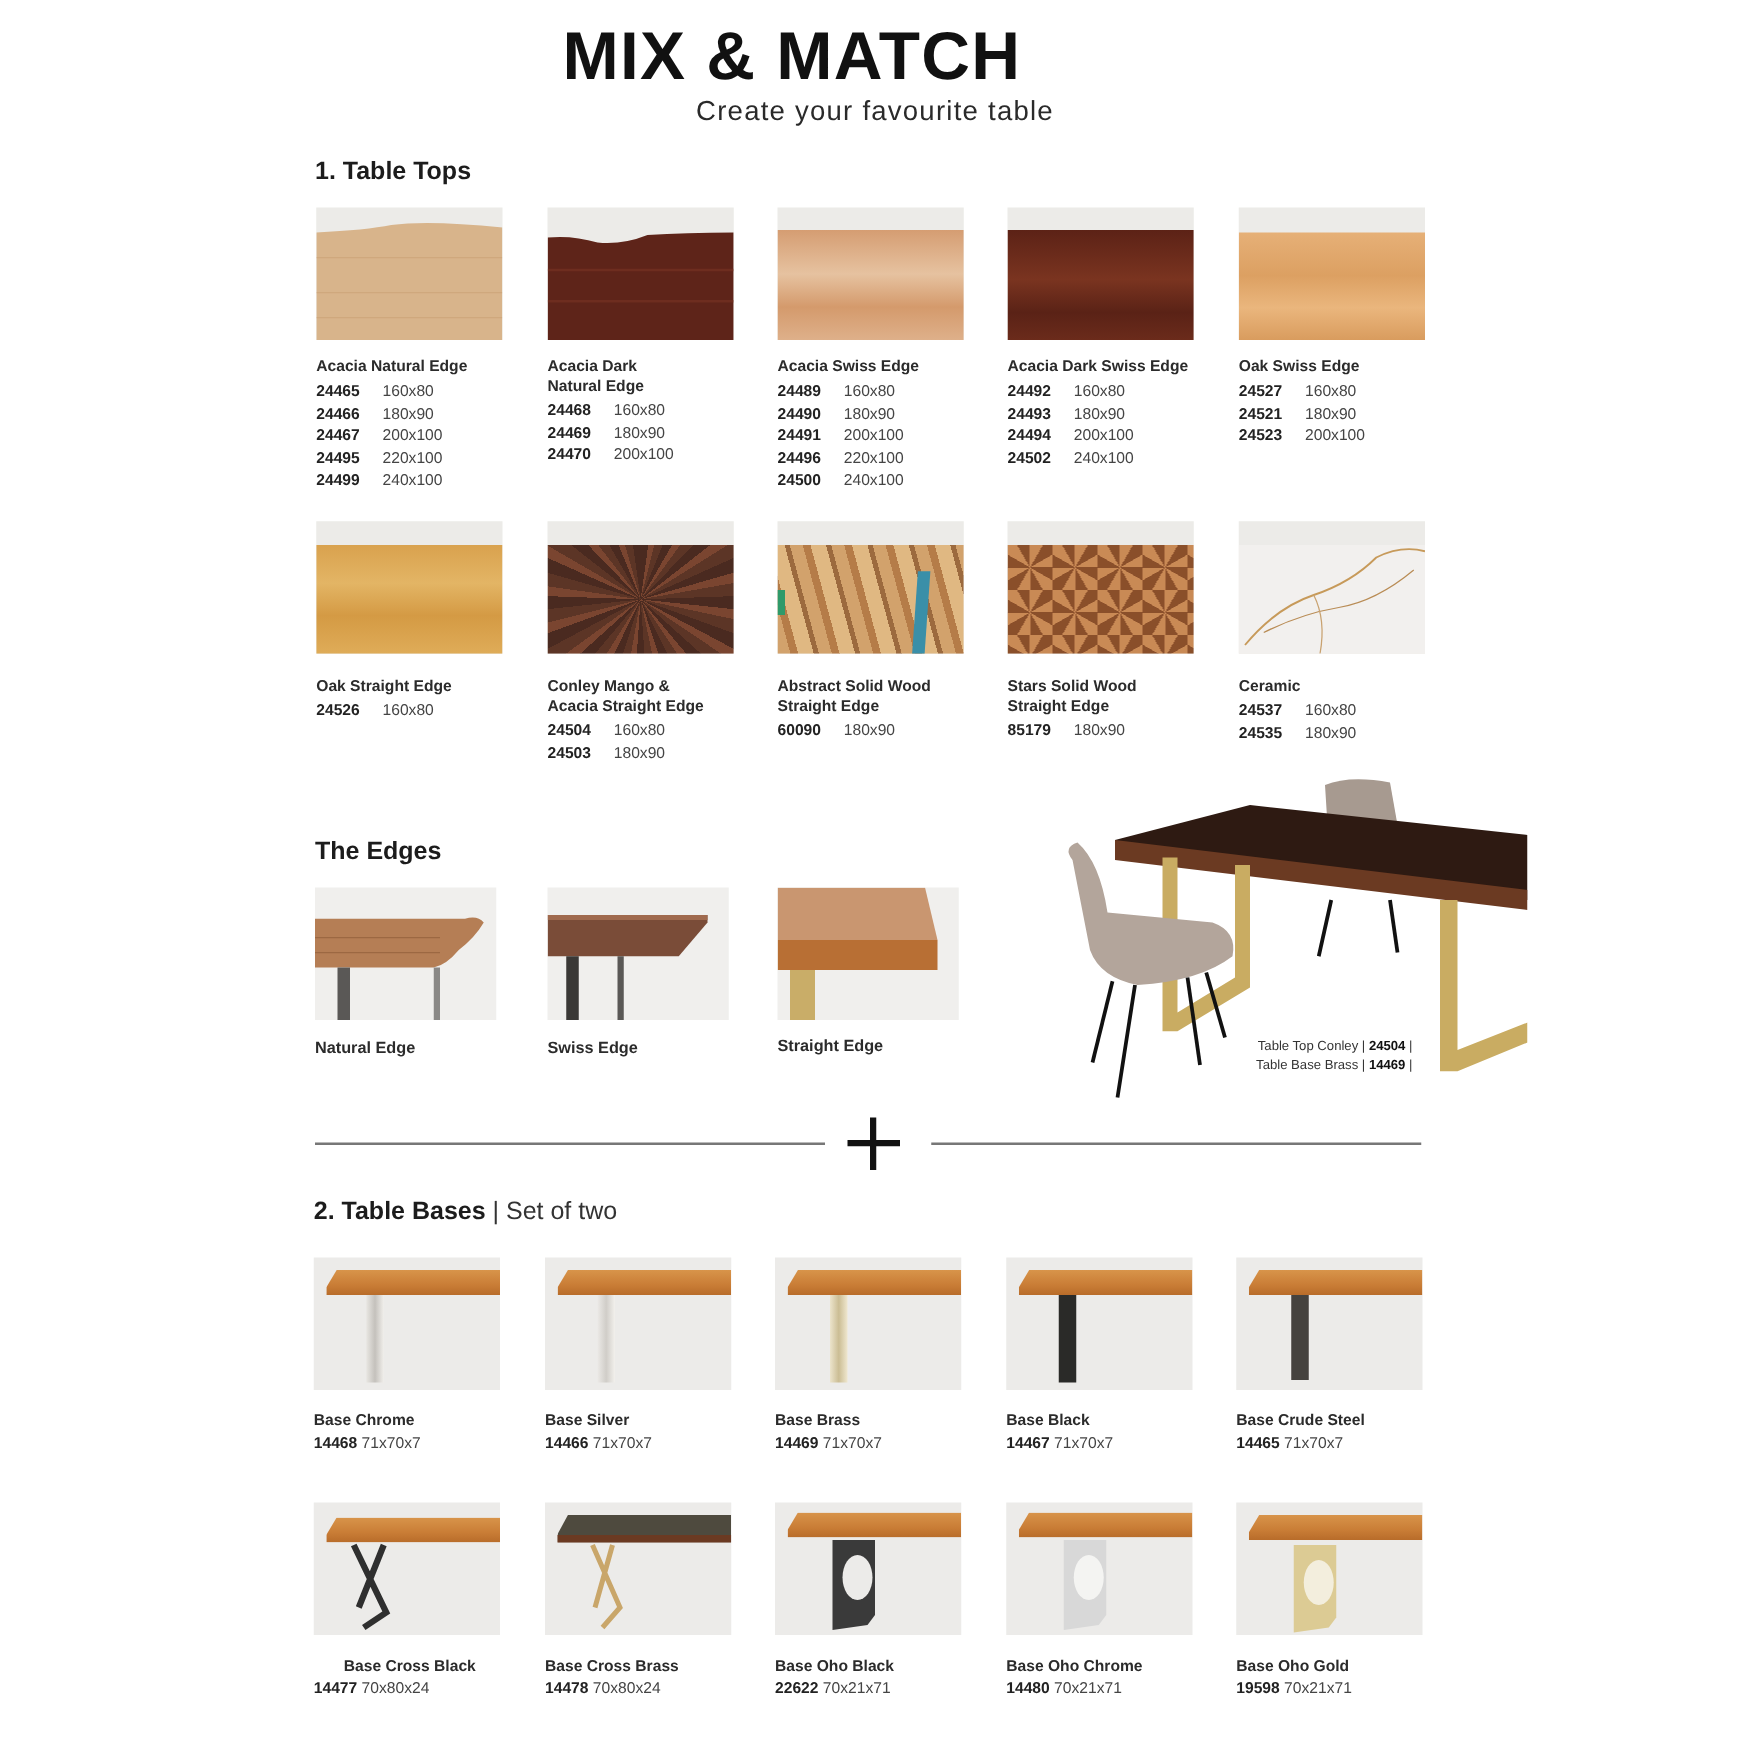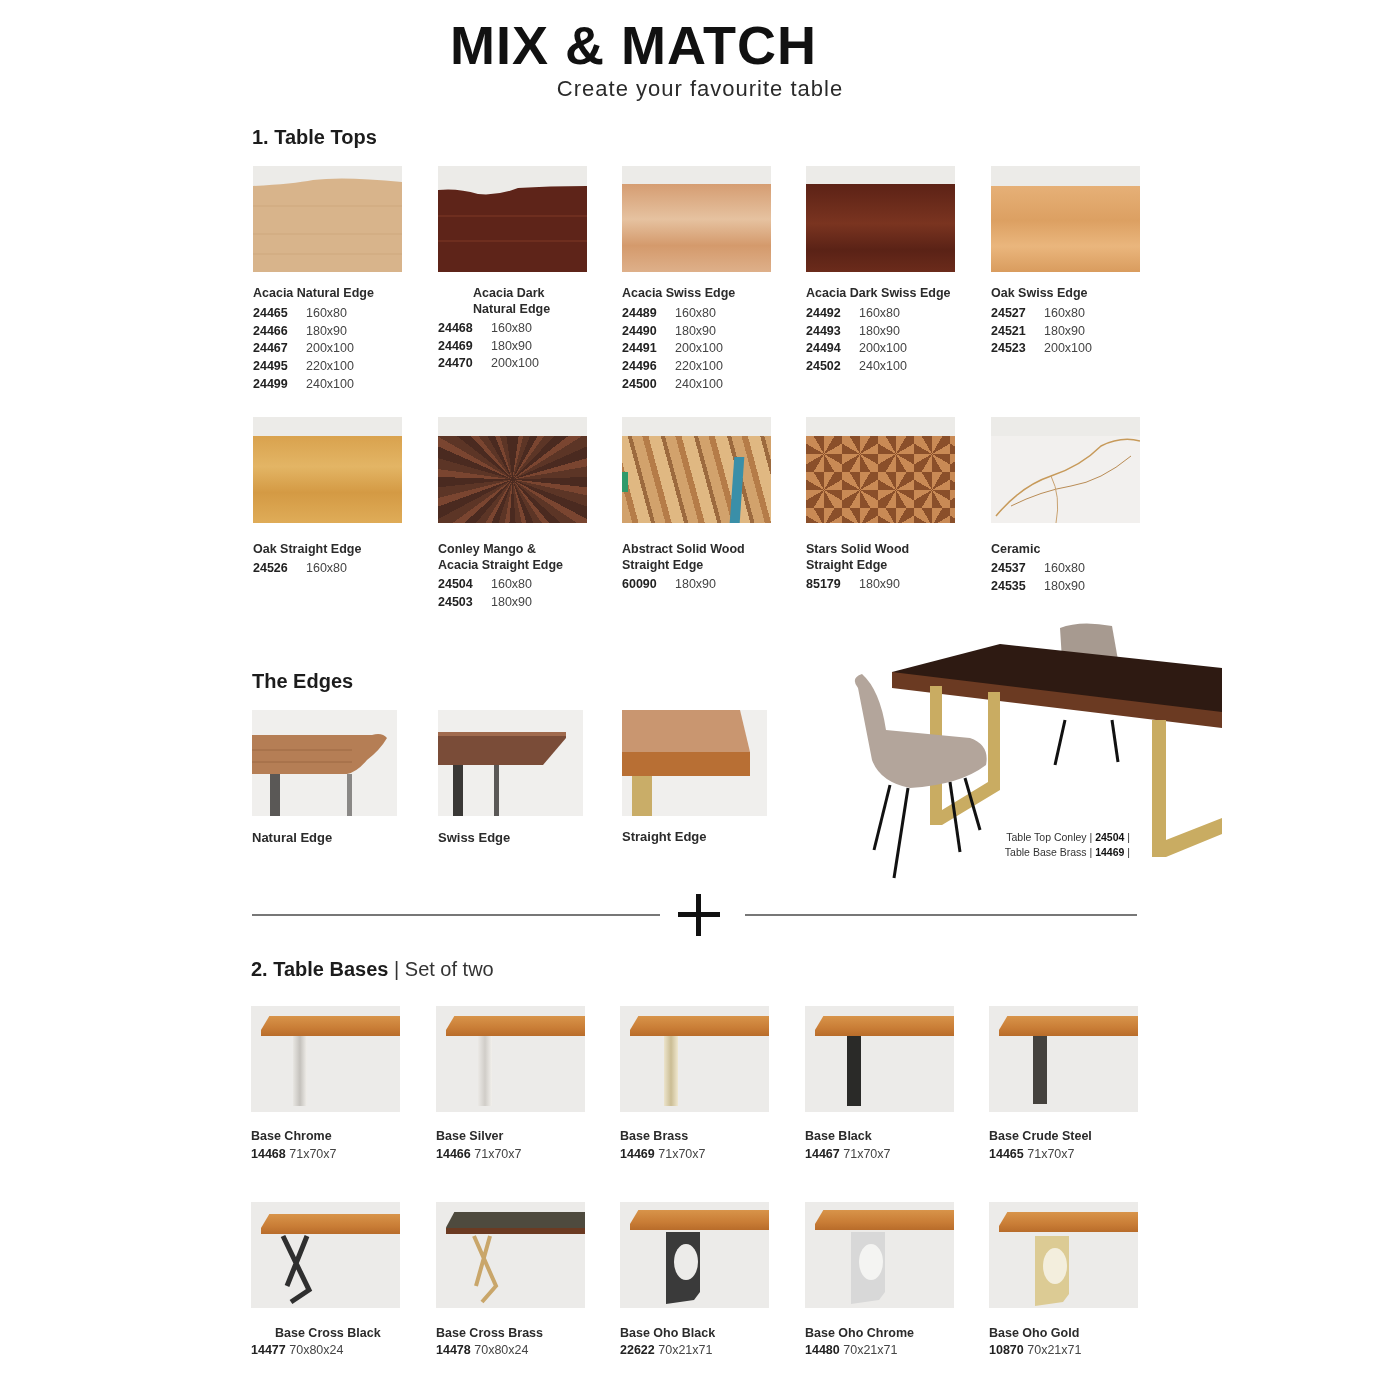--- a/index.html
+++ b/index.html
@@ -82,21 +82,21 @@
   <div class="spec-row">
       <span class="code">24495</span>
       <span class="dim">220x100</span>
     </div>
   <div class="spec-row">
       <span class="code">24499</span>
       <span class="dim">240x100</span>
     </div>
 </div>
 
-<div class="prod-name" style="left:438px; top:285px; width:110px;margin-left:35px;">Acacia Dark Natural Edge</div>
+<div class="prod-name" style="left:438px; top:285px; width:110px;">Acacia Dark Natural Edge</div>
 <div class="spec-list" style="left:438px; top:320px;">
   <div class="spec-row">
       <span class="code">24468</span>
       <span class="dim">160x80</span>
     </div>
   <div class="spec-row">
       <span class="code">24469</span>
       <span class="dim">180x90</span>
     </div>
   <div class="spec-row">
@@ -369,13 +369,13 @@
 
 <div class="base-name" style="left:251px; top:1326px;padding-left:24px;">Base Cross Black</div>
 <div class="base-spec" style="left:251px; top:1343px;"><span class="code">14477</span> <span>70x80x24</span></div>
 <div class="base-name" style="left:436px; top:1326px;">Base Cross Brass</div>
 <div class="base-spec" style="left:436px; top:1343px;"><span class="code">14478</span> <span>70x80x24</span></div>
 <div class="base-name" style="left:620px; top:1326px;">Base Oho Black</div>
 <div class="base-spec" style="left:620px; top:1343px;"><span class="code">22622</span> <span>70x21x71</span></div>
 <div class="base-name" style="left:805px; top:1326px;">Base Oho Chrome</div>
 <div class="base-spec" style="left:805px; top:1343px;"><span class="code">14480</span> <span>70x21x71</span></div>
 <div class="base-name" style="left:989px; top:1326px;">Base Oho Gold</div>
-<div class="base-spec" style="left:989px; top:1343px;"><span class="code">10870</span> <span>70x21x71</span></div>
+<div class="base-spec" style="left:989px; top:1343px;"><span class="code">19598</span> <span>70x21x71</span></div>
 
 </body></html>

